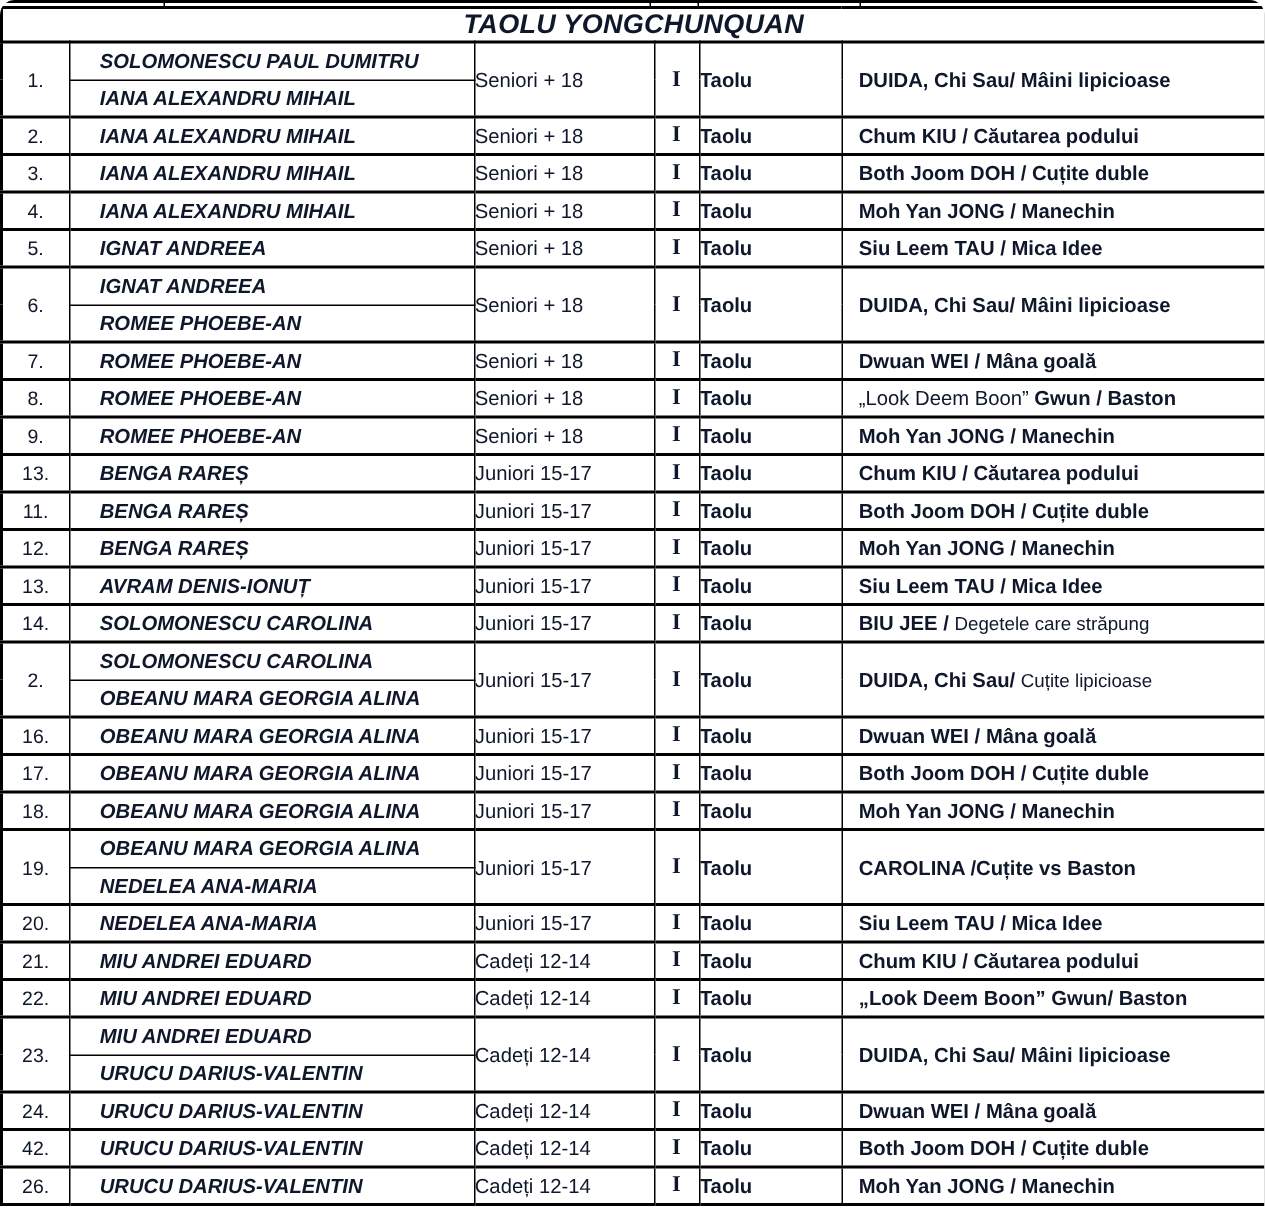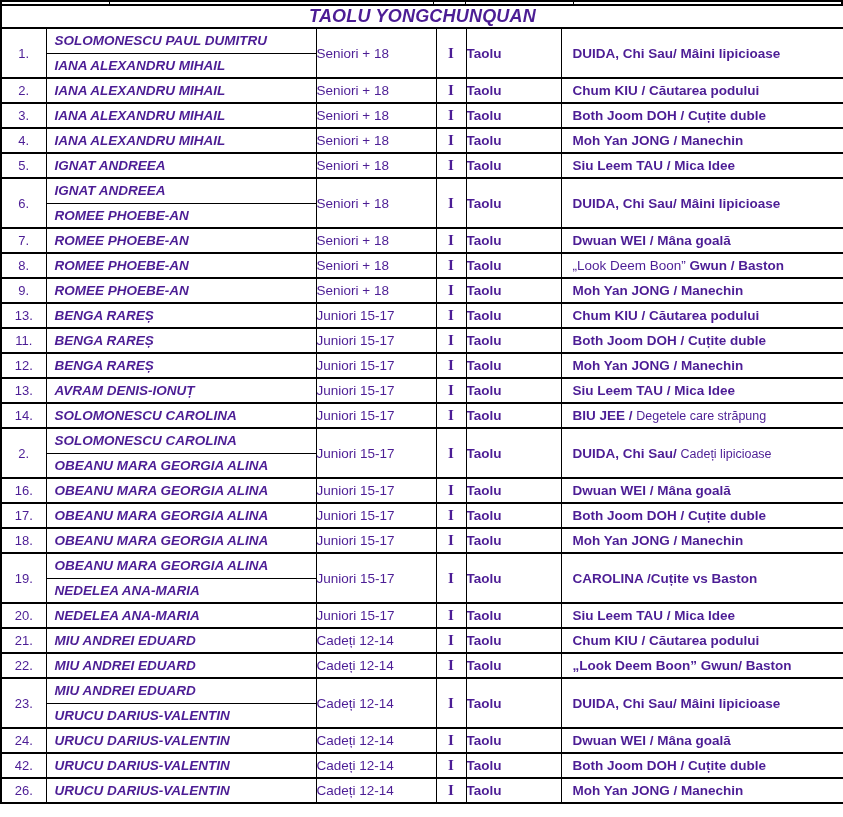--- a/index.html
+++ b/index.html
@@ -2,22 +2,23 @@
 <html><head>
 <meta charset="utf-8">
 <style>
   html,body{margin:0;padding:0;background:#fff;}
   .page{
     position:relative;
     width:843px;
     height:817px;
     background:#fff;
     font-family:"Liberation Sans", sans-serif;
-    color:#4c1d95;
+    color:#0f172a;
     overflow:hidden;
+    border-radius:10px;
   }
   
   .top-sliver{
     position:relative;
     height:4px;
     border-top:2px solid #000;
     border-left:2px solid #000;
     border-right:2px solid #000;
     box-sizing:border-box;
   }
@@ -63,21 +64,21 @@
     letter-spacing:0.2px;
   }
   td.num{
     text-align:center;
     font-size:13px;
   }
   td.name{
     font-weight:bold;
     font-style:italic;
     font-size:13.5px;
-    padding-left:8px;
+    padding-left:20px;
   }
   td.split-bottom{border-bottom-width:1px;}
   td.split-top{border-top-width:1px;}
   td.cat{
     text-align:left;
     font-size:13.5px;
   }
   td.cls{
     text-align:center;
     font-family:"Liberation Serif", serif;
@@ -237,21 +238,21 @@
           <td class="cls">I</td>
           <td class="tao">Taolu</td>
           <td class="evt"><span class="seg-bold">BIU JEE / </span><span class="seg-light seg-small">Degetele care străpung</span></td>
         </tr>
         <tr class="data-row">
           <td class="num" rowspan="2">2.</td>
           <td class="name split-bottom">SOLOMONESCU CAROLINA</td>
           <td class="cat" rowspan="2">Juniori 15-17</td>
           <td class="cls" rowspan="2">I</td>
           <td class="tao" rowspan="2">Taolu</td>
-          <td class="evt" rowspan="2"><span class="seg-bold">DUIDA, Chi Sau/ </span><span class="seg-light seg-small">Cadeți lipicioase</span></td>
+          <td class="evt" rowspan="2"><span class="seg-bold">DUIDA, Chi Sau/ </span><span class="seg-light seg-small">Cuțite lipicioase</span></td>
         </tr>
         <tr class="data-row">
           <td class="name split-top">OBEANU MARA GEORGIA ALINA</td>
         </tr>
         <tr class="data-row">
           <td class="num">16.</td>
           <td class="name">OBEANU MARA GEORGIA ALINA</td>
           <td class="cat">Juniori 15-17</td>
           <td class="cls">I</td>
           <td class="tao">Taolu</td>

